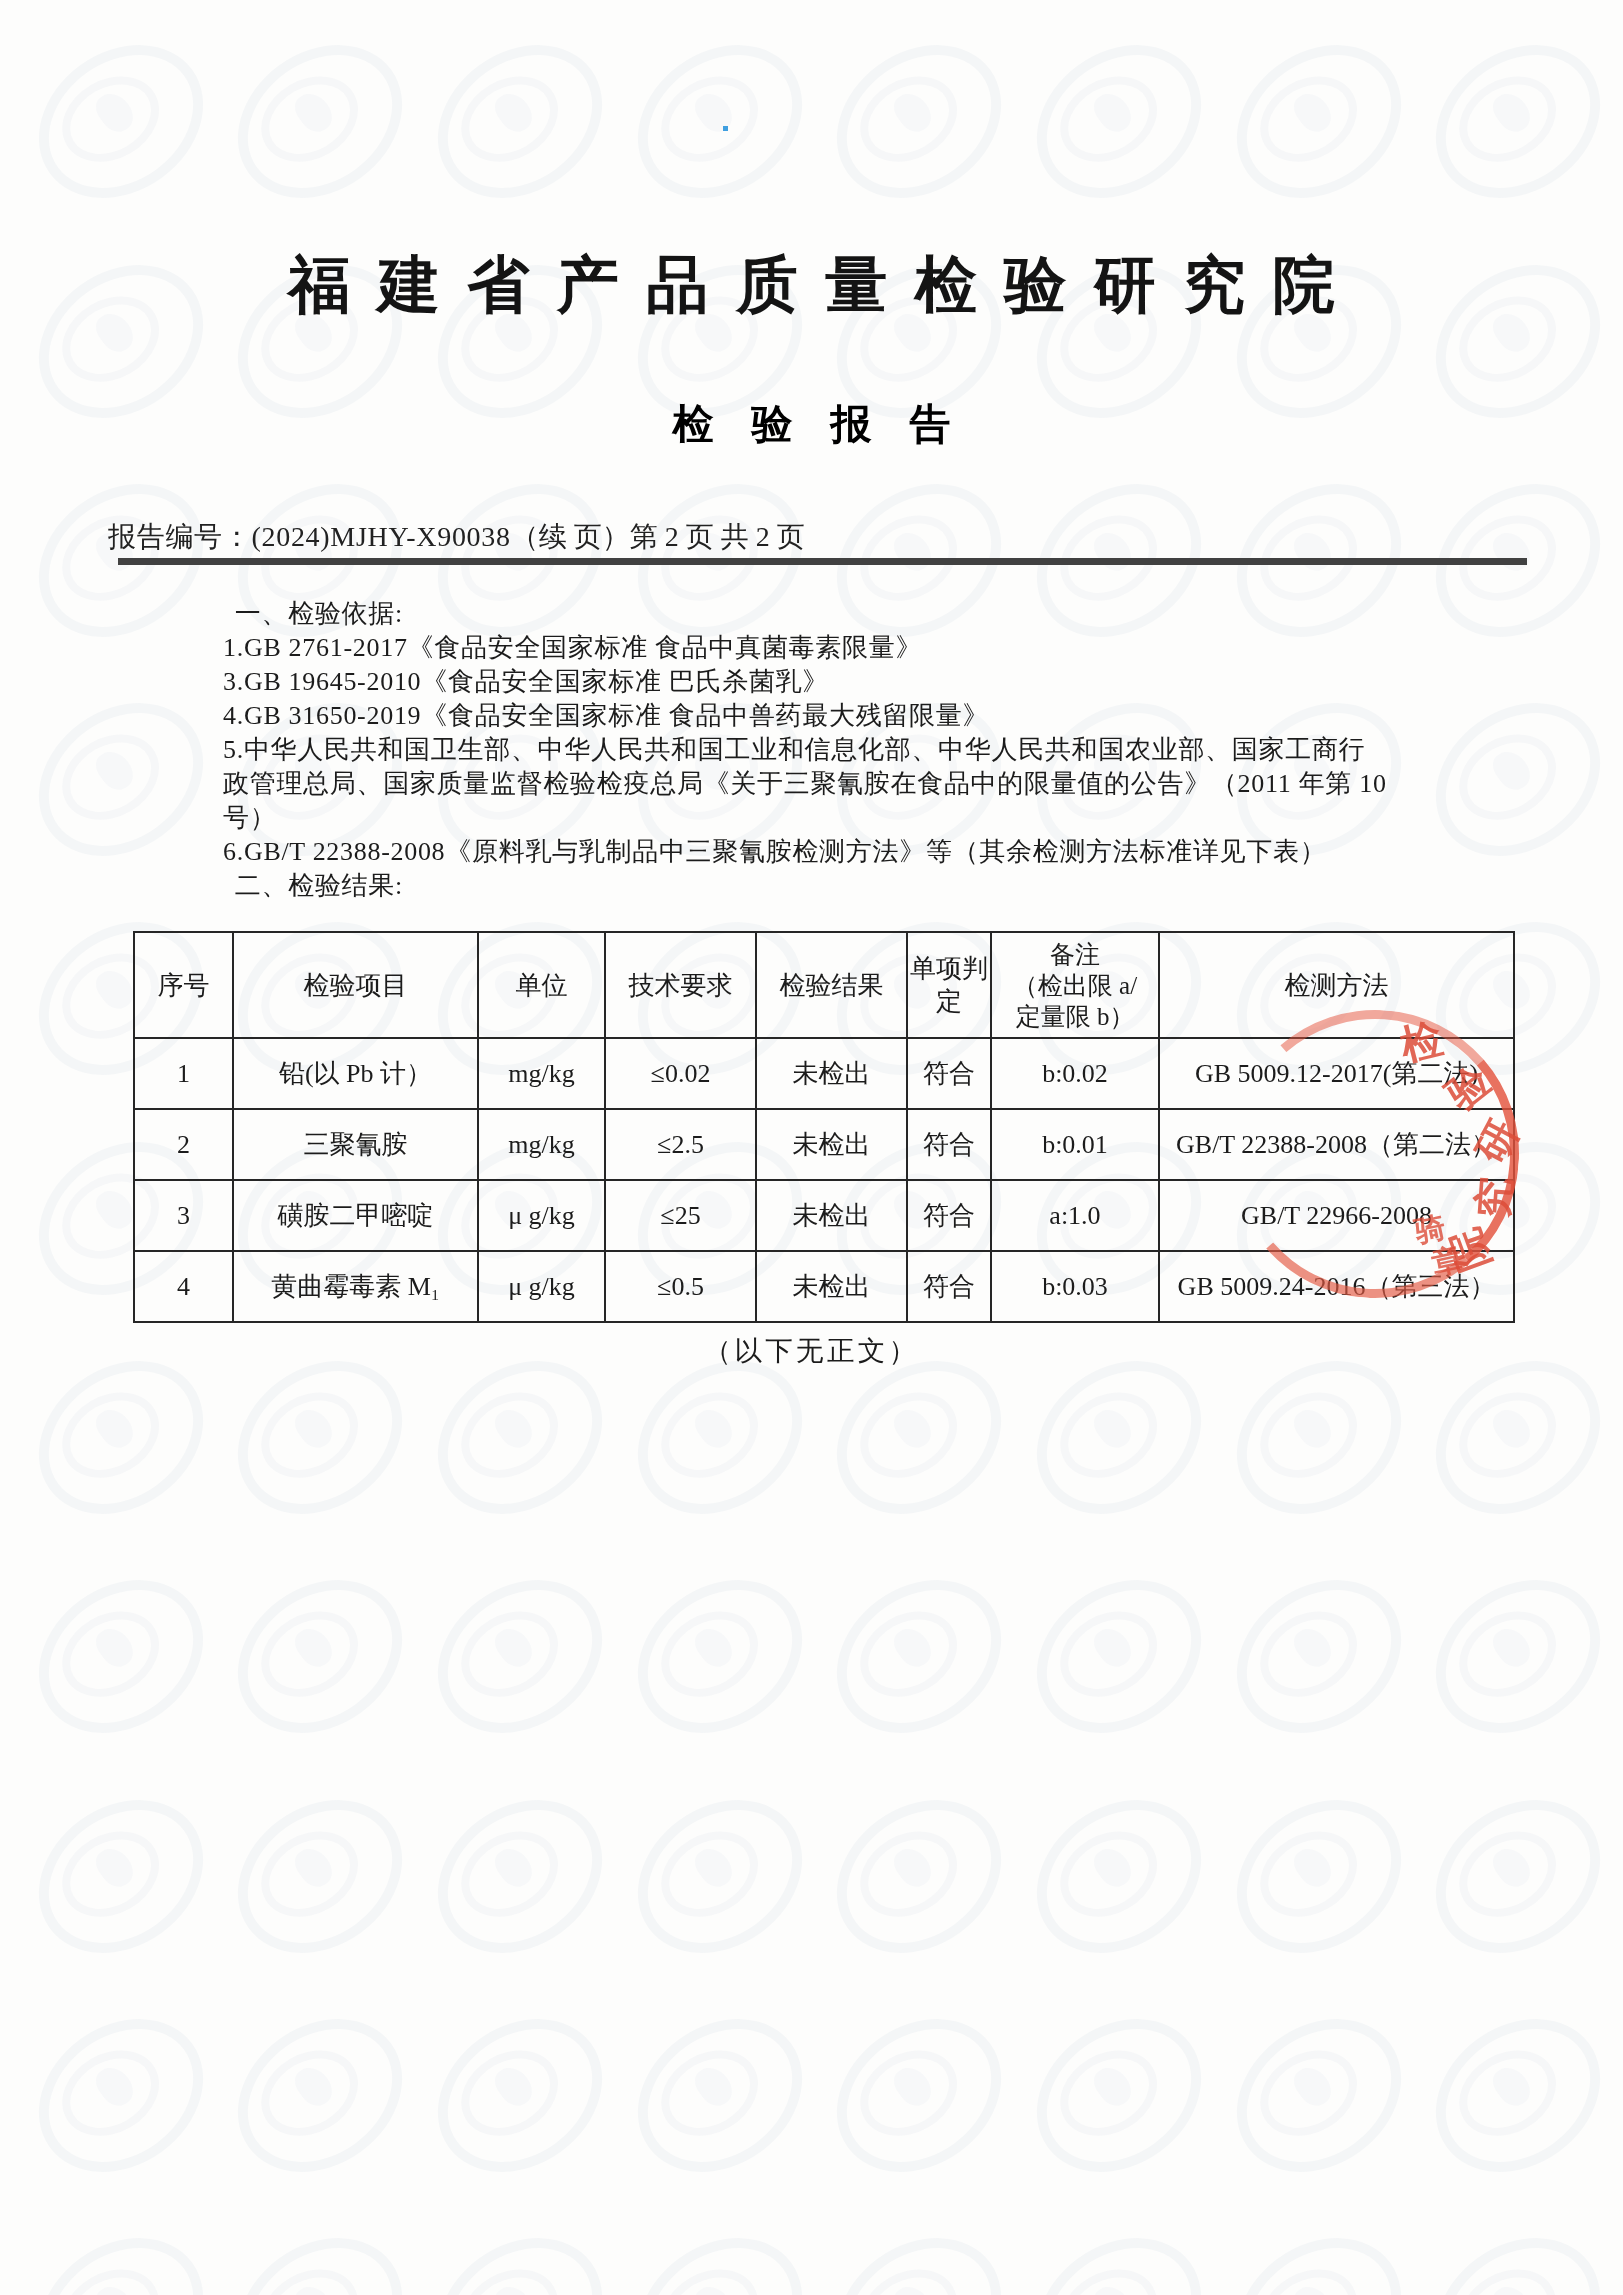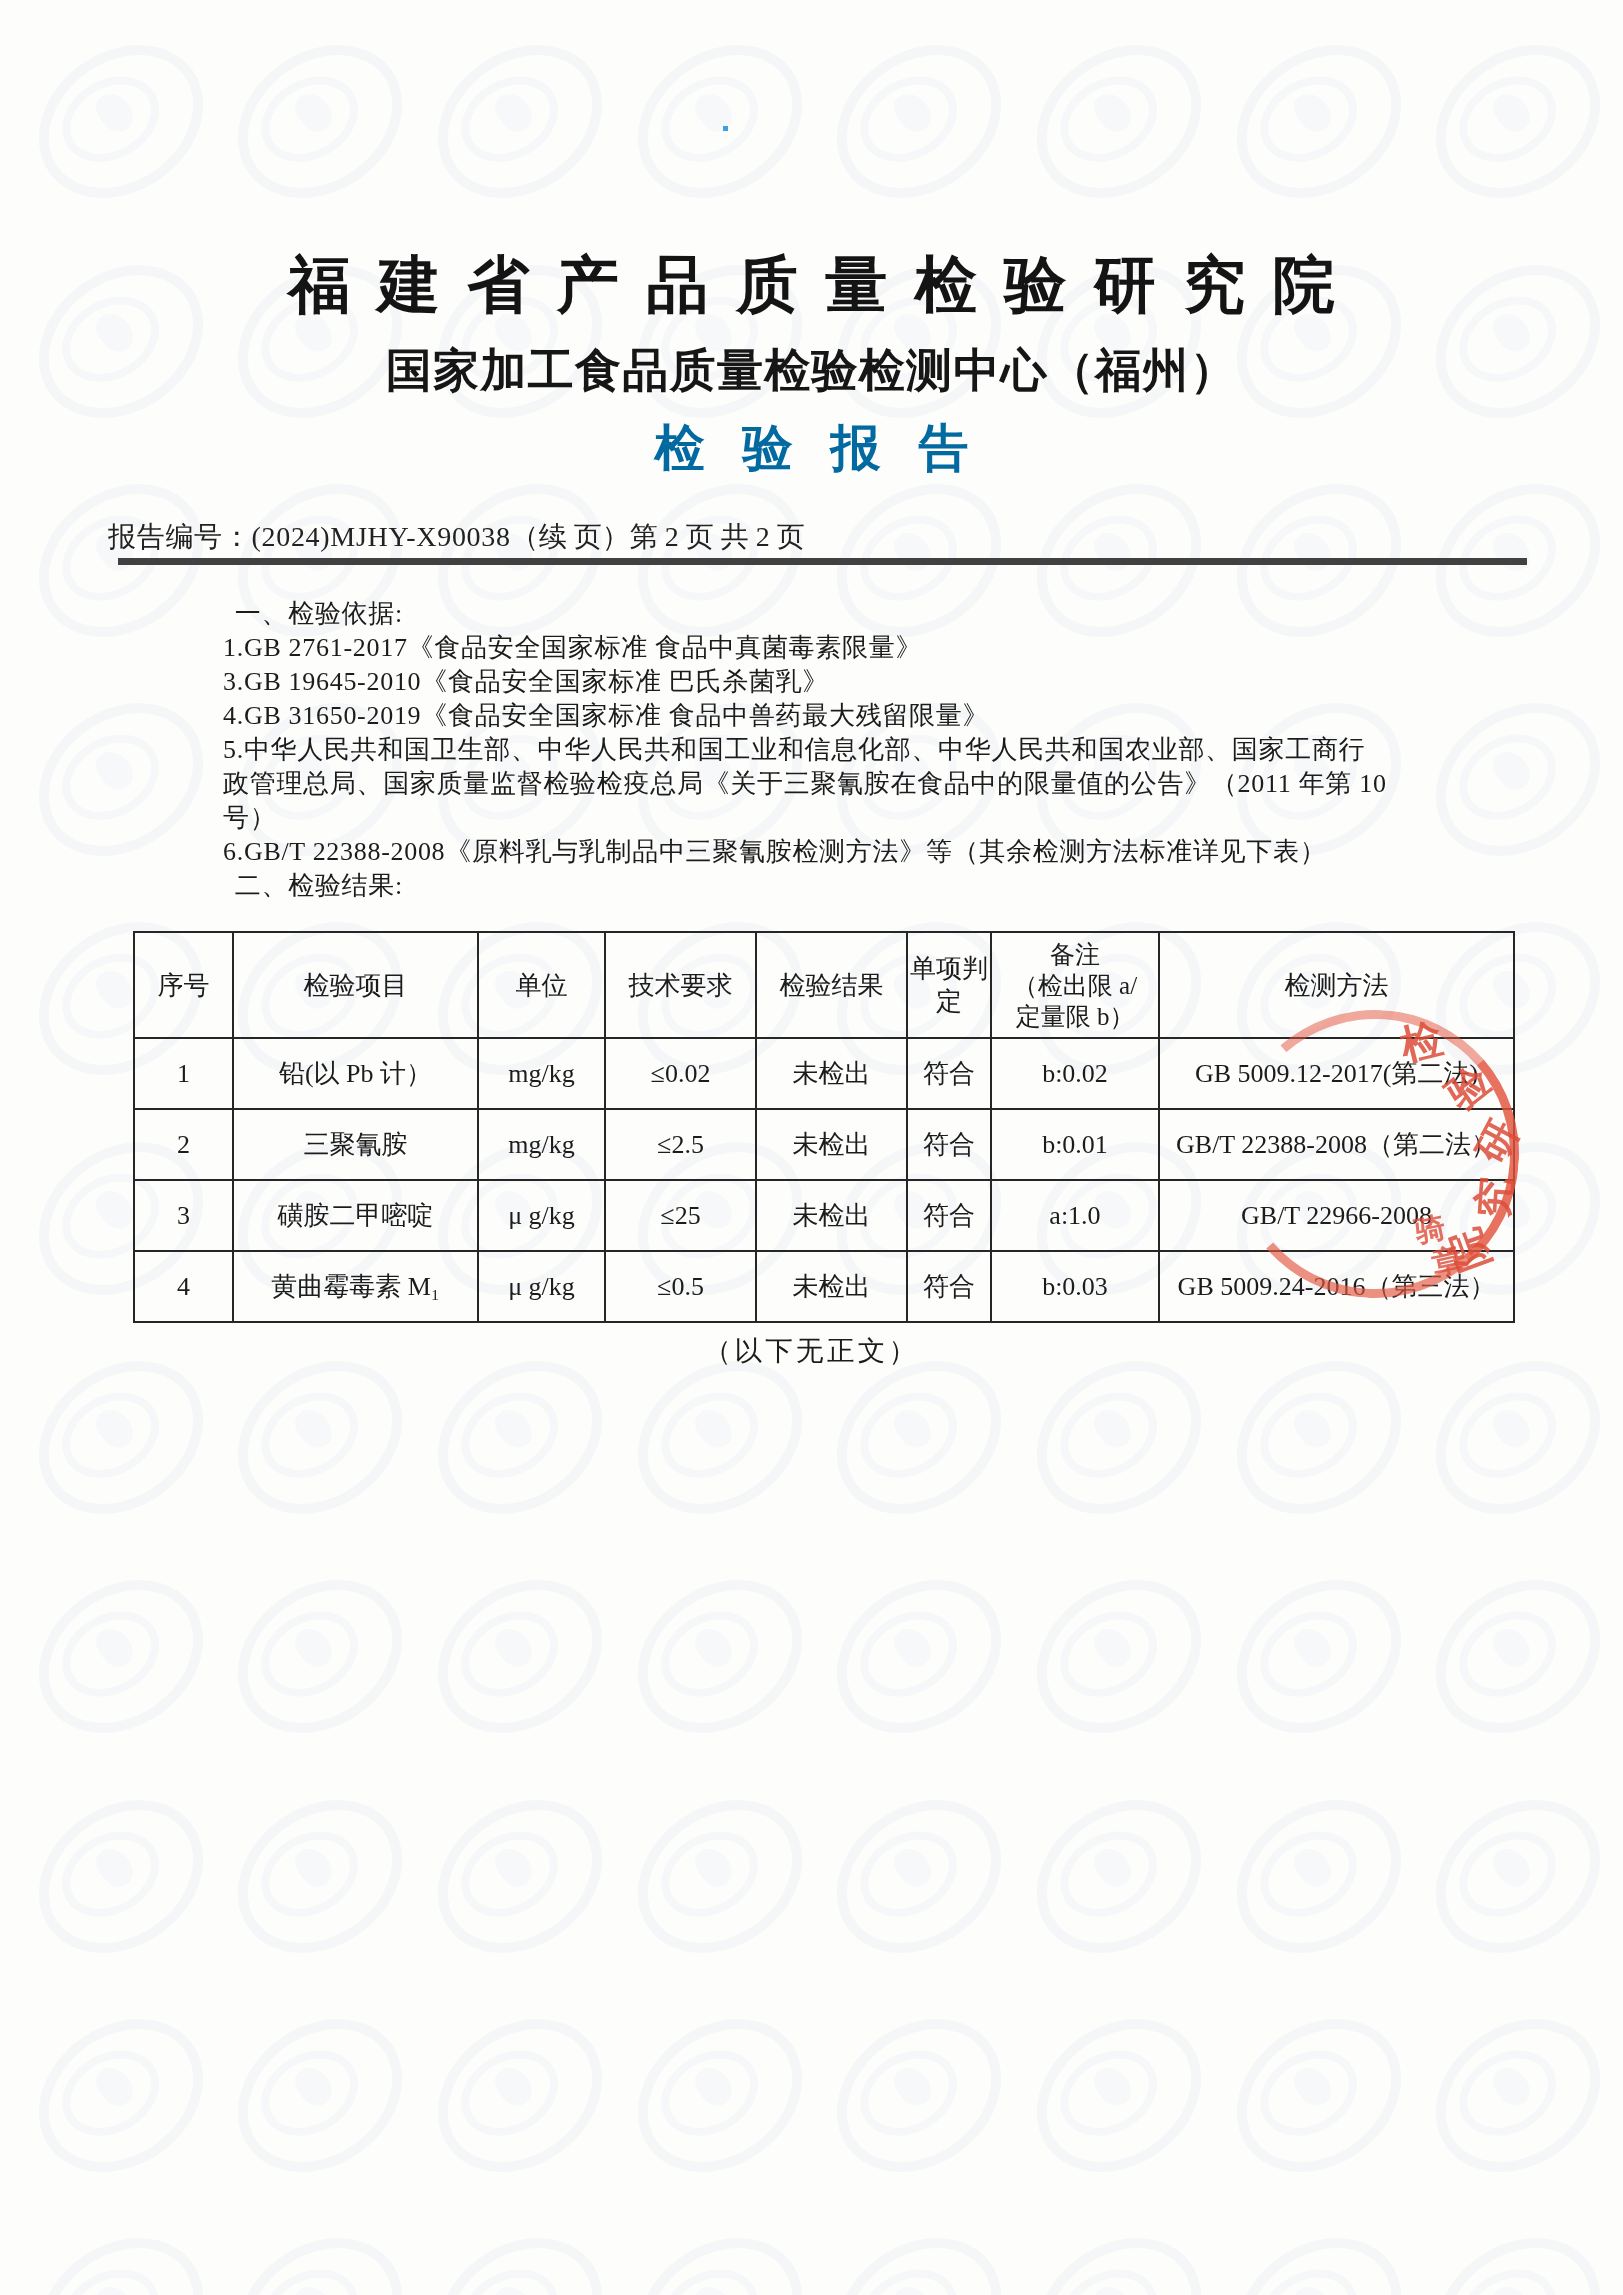--- a/index.html
+++ b/index.html
@@ -12,21 +12,21 @@
   .wm{position:absolute;width:156px;height:119px;border:10.5px solid rgba(128,152,190,.07);
       border-radius:50%;transform:rotate(-36deg);pointer-events:none;}
   .wm::after{content:"";position:absolute;left:19.6px;top:11.8px;width:86px;height:63px;
       border:8.5px solid rgba(128,152,190,.06);border-radius:50%;transform:rotate(6deg);}
   .wm::before{content:"";position:absolute;left:63px;top:27.5px;width:31px;height:41px;
       background:rgba(128,152,190,.05);border-radius:42% 58% 50% 50%;}
   
   .abs{position:absolute;left:0;width:100%;text-align:center;}
   .title{top:243px;font-size:62px;font-weight:bold;letter-spacing:27.5px;text-indent:27.5px;color:#141414;}
   .subtitle{top:340px;font-size:46px;font-weight:bold;letter-spacing:1.3px;color:#161616;}
-  .doc-title{top:415px;font-size:50px;font-weight:bold;letter-spacing:38px;text-indent:38px;color:#0369a1;}
+  .doc-title{top:397px;font-size:41px;font-weight:bold;letter-spacing:38px;text-indent:38px;color:#000000;}
   
   .meta{position:absolute;top:518px;left:108px;right:97px;display:flex;
         font-size:28px;color:#222;}
   .meta .no{letter-spacing:0.7px;}
   .rule{position:absolute;left:118px;top:558px;width:1409px;height:7.2px;background:#414141;}
   
   .basis{position:absolute;left:223px;top:597px;font-size:26px;line-height:34px;
          letter-spacing:0.7px;color:#1c1c1c;}
   .basis .heading{padding-left:11.8px;}
   
@@ -152,21 +152,20 @@
       <div class="wm" style="left: 432px; top: 2245px;"></div>
       <div class="wm" style="left: 632px; top: 2245px;"></div>
       <div class="wm" style="left: 831px; top: 2245px;"></div>
       <div class="wm" style="left: 1031px; top: 2245px;"></div>
       <div class="wm" style="left: 1231px; top: 2245px;"></div>
       <div class="wm" style="left: 1430px; top: 2245px;"></div>
     </div>
   <div class="dot"></div>
 
   <div class="abs title">福建省产品质量检验研究院</div>
-  <div class="abs subtitle">国家加工食品质量检验检测中心（福州）</div>
   <div class="abs doc-title">检验报告</div>
 
   <div class="meta">
     <div class="no"><span>报告编号：</span><span>(2024)MJHY-X90038</span></div>
     <div>（续 页）</div>
     <div>第 2 页  共 2 页</div>
   </div>
   <div class="rule"></div>
 
   <div class="basis">

